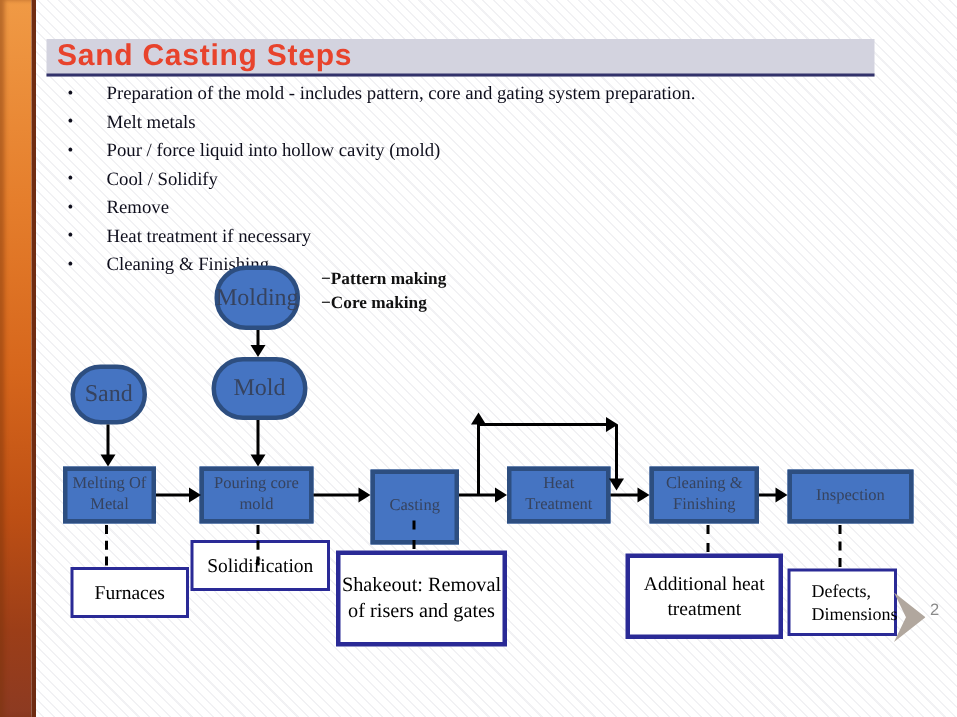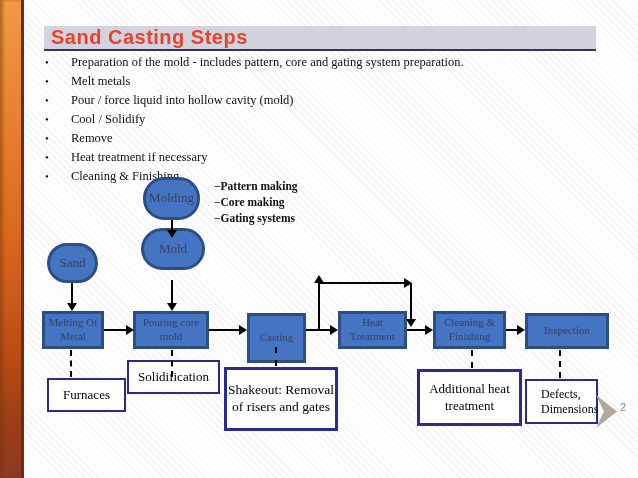--- a/index.html
+++ b/index.html
@@ -17,21 +17,21 @@
   
   .strip{
     position:absolute;left:0;top:0;width:21px;height:478px;
     background:linear-gradient(to bottom,
       #f09a45 0%, #e57e2c 28%, #d6661c 52%, #bd4f14 72%, #9c3e18 88%, #8c3a22 100%);
     border-right:3px solid #6f2c12;
     box-shadow:inset 3px 0 3px rgba(120,50,10,0.45);
   }
   
   .titlebar{
-    position:absolute;left:44px;top:26px;width:552px;height:23px;
+    position:absolute;left:31px;top:26px;width:552px;height:23px;
     background:#d3d3df;
     border-bottom:2px solid #32326b;
   }
   .titlebar h1{
     margin:0;padding:0 0 0 7px;
     font-family:"Liberation Sans", sans-serif;
     font-size:20px;font-weight:bold;line-height:23px;
     color:#e8432c;letter-spacing:0.5px;
   }
   
@@ -39,21 +39,21 @@
   .bullets li{display:flex;font-size:12.5px;color:#0e0e1c;line-height:19px;}
   .bullets .dot{width:26px;flex:0 0 26px;font-size:11px;}
   
   .bluebox{
     position:absolute;box-sizing:border-box;
     background:#4574c2;border:3px solid #2d4e80;
     color:#36435f;
     display:flex;align-items:center;justify-content:center;text-align:center;
     font-size:11px;line-height:1.25;
   }
-  .bluebox.big{font-size:13px;border-radius:21px;}
+  .bluebox.big{font-size:16px;border-radius:21px;}
   .whitebox{
     position:absolute;box-sizing:border-box;
     background:#fff;border:2px solid #2a2a96;
     color:#000;
     display:flex;align-items:center;justify-content:center;text-align:center;
     font-size:13px;line-height:1.25;
   }
   .whitebox.thick{border-width:3px;}
   
   .vl{position:absolute;width:2px;background:#000;}
@@ -116,25 +116,24 @@
     <li>
         <span class="dot">•</span>
         <span>Cleaning &amp; Finishing.</span>
       </li>
   </ul>
 
   <div class="bluebox big" style="left:143px;top:177px;width:57px;height:43px;">Molding</div>
   <div class="notes">
     <div>−Pattern making</div>
     <div>−Core making</div>
-    <div>−Gating systems</div>
   </div>
 
   <div class="bluebox big" style="left:47px;top:243px;width:51px;height:40px;">Sand</div>
-  <div class="bluebox big" style="left:141px;top:228px;width:64px;height:42px;">Mold</div>
+  <div class="bluebox big" style="left:141px;top:238px;width:64px;height:42px;">Mold</div>
 
   <div class="bluebox" style="left:42px;top:311px;width:62px;height:38px;">Melting Of Metal</div>
   <div class="bluebox" style="left:133px;top:311px;width:76px;height:38px;">Pouring core mold</div>
   <div class="bluebox" style="left:247px;top:313px;width:59px;height:50px;">Casting</div>
   <div class="bluebox" style="left:338px;top:311px;width:69px;height:38px;">Heat Treatment</div>
   <div class="bluebox" style="left:433px;top:311px;width:73px;height:38px;">Cleaning &amp; Finishing</div>
   <div class="bluebox" style="left:525px;top:313px;width:84px;height:36px;">Inspection</div>
 
   <div class="whitebox" style="left:47px;top:378px;width:79px;height:34px;">Furnaces</div>
   <div class="whitebox" style="left:127px;top:360px;width:93px;height:34px;">Solidification</div>

